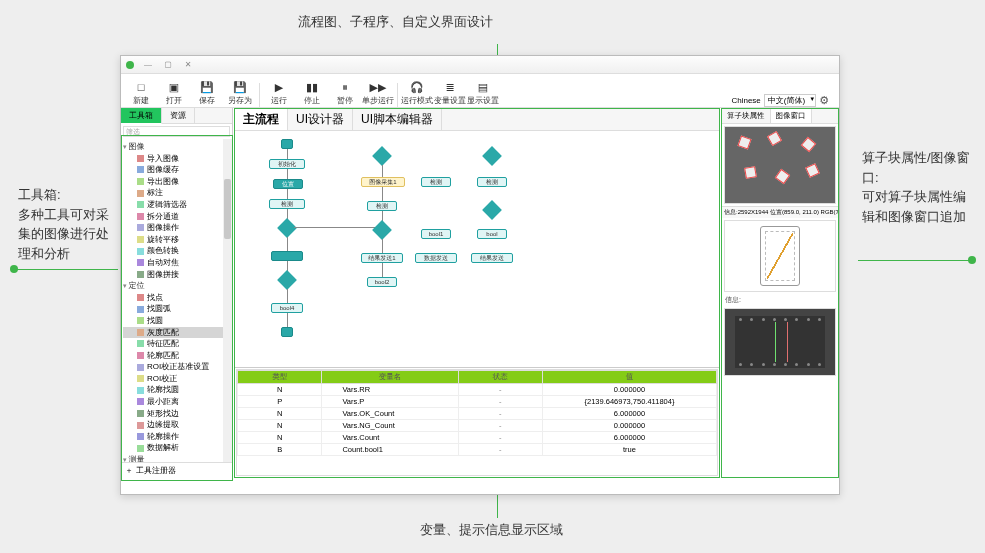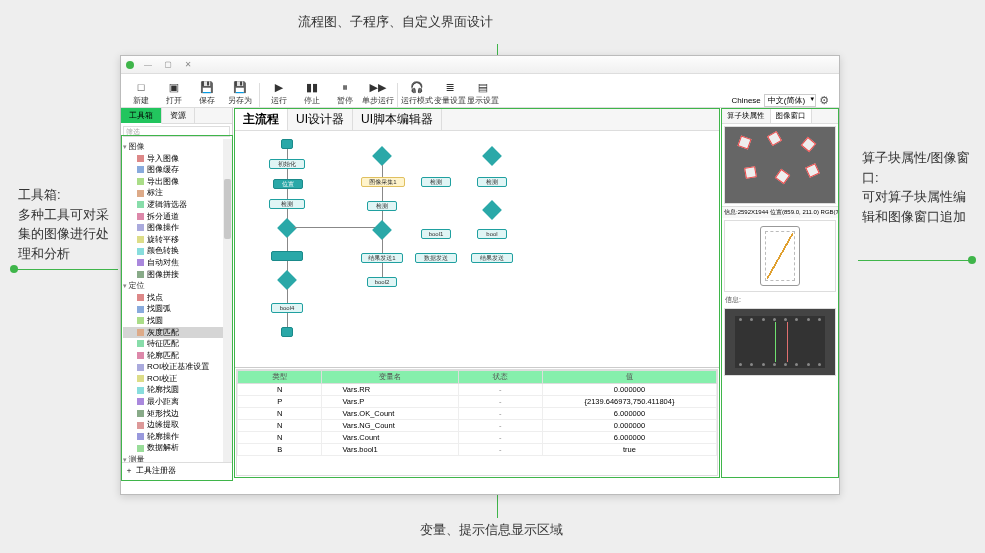--- a/index.html
+++ b/index.html
@@ -62,21 +62,21 @@
 .node { position: absolute; border: 1px solid #1fa0a0; background: #e0f5f5; font-size: 6px; color: #333; display: flex; align-items: center; justify-content: center; border-radius: 2px; padding: 0 2px; white-space: nowrap; }
 .node.teal { background: #2aa8a8; color: #fff; border-color: #1a8a8a; }
 .dia { transform: rotate(45deg); width: 14px; height: 14px; position: absolute; background: #2aa8a8; }
 .node.yellow { background: #fff4cc; border-color: #e0c060; }
 .conn { position: absolute; background: #888; }
 
 
 .varpanel { border-top: 1px solid #ccc; display: flex; flex-direction: column; height: 110px; }
 .vartable { flex: 1; overflow: hidden; border: 1px solid #ddd; margin: 1px; }
 .vartable table { width: 100%; border-collapse: collapse; font-size: 7.5px; }
-.vartable th { background: #86efac; border: 1px solid #ddd; padding: 1px 16px; font-weight: normal; color: #555; text-align: center; }
+.vartable th { background: #84cc16; border: 1px solid #ddd; padding: 1px 16px; font-weight: normal; color: #555; text-align: center; }
 .vartable td { border: 1px solid #eee; padding: 1px 4px; text-align: center; }
 .vartable td:nth-child(2){ text-align: left; padding-left: 20px; }
 .vartable td:nth-child(3){ color: #888; }
 .vartabs { display: flex; font-size: 8px; background: #f6f6f6; border-top: 1px solid #ddd; }
 .vartabs div { padding: 2px 10px; border-right: 1px solid #ddd; }
 .vartabs .active { background: #fff; }
 
 
 .right { width: 118px; border-left: 1px solid #ccc; display: flex; flex-direction: column; border: 1px solid #3fb54a; }
 .right-tabs { display: flex; font-size: 7.5px; background: #f6f6f6; border-bottom: 1px solid #ddd; }
@@ -402,21 +402,21 @@
                   <td>0.000000</td>
                 </tr>
                 <tr>
                   <td>N</td>
                   <td>Vars.Count</td>
                   <td>-</td>
                   <td>6.000000</td>
                 </tr>
                 <tr>
                   <td>B</td>
-                  <td>Vars.bool1</td>
+                  <td>Count.bool1</td>
                   <td>-</td>
                   <td>true</td>
                 </tr>
               </tbody>
           </table>
         </div>
       </div>
     </div>
 
     <div class="right">

